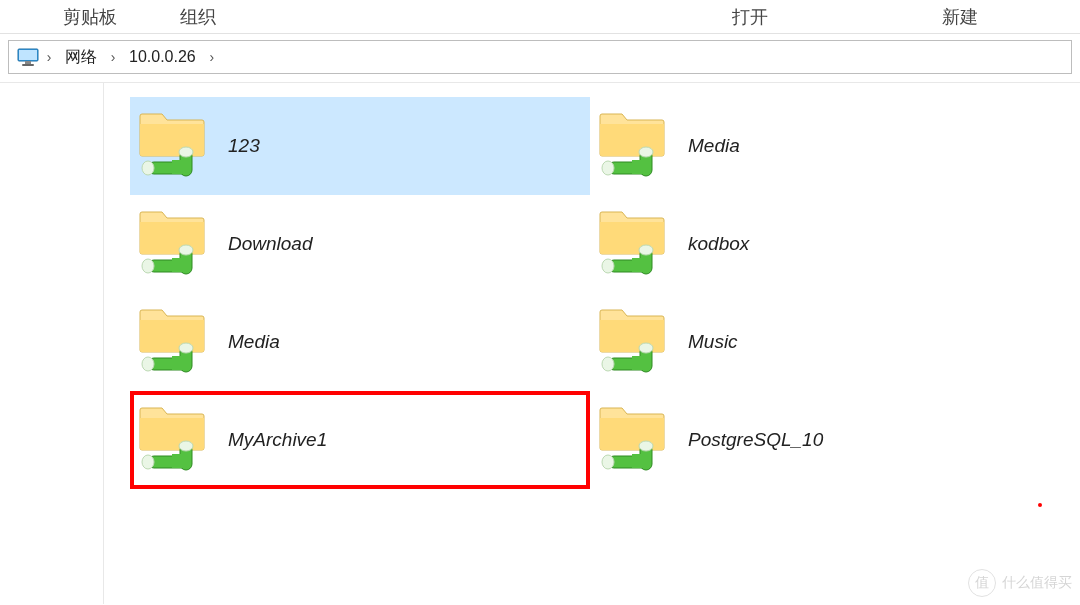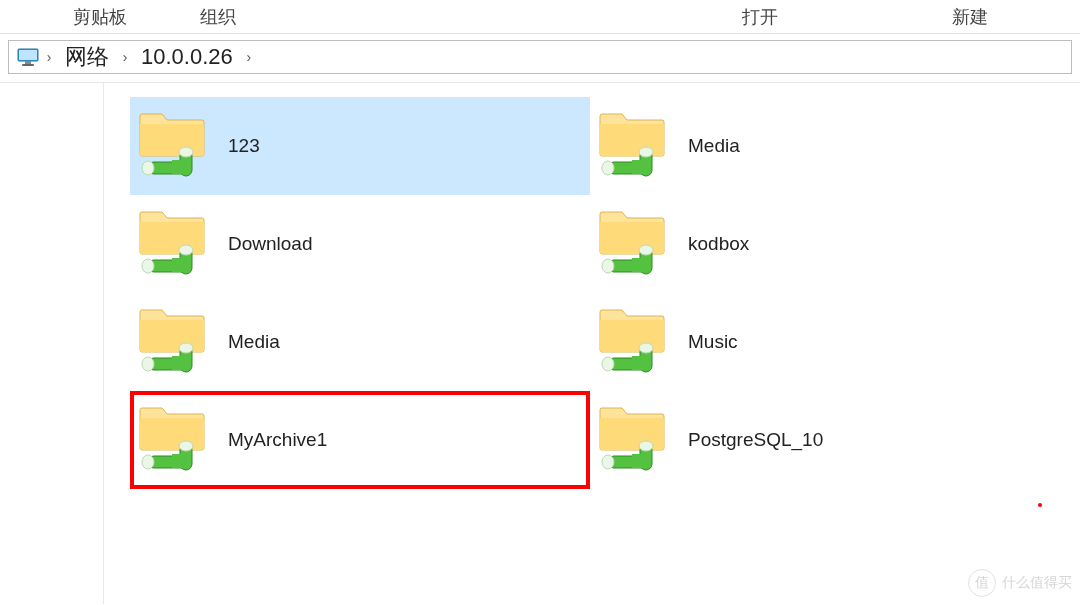--- a/index.html
+++ b/index.html
@@ -19,21 +19,20 @@
       display: flex;
       height: 34px;
       border-bottom: 1px solid #e2e2e2;
       align-items: center;
       color: #444;
       font-size: 18px;
     }
     .ribbon-group {
       text-align: center;
       flex: 0 0 auto;
-      padding-left: 20px;
     }
     .rg1 { width: 180px; }
     .rg2 { width: 480px; text-align: left;}
     .rg3 { width: 240px; text-align: center;}
     .rg4 { width: 180px; text-align: center;}
 
     
     .address-wrap {
       padding: 6px 8px 8px 8px;
       border-bottom: 1px solid #e8e8e8;
@@ -51,38 +50,39 @@
     .crumb-sep {
       width: 16px;
       text-align: center;
       color: #555;
       font-size: 14px;
       user-select: none;
     }
     .crumb {
       padding: 0 6px;
       color: #222;
-      font-size: 22px;
+      font-size: 16px;
       cursor: default;
     }
 
     
     .main {
       display: flex;
       height: calc(605px - 34px - 50px);
     }
     .sidebar {
       width: 104px;
       border-right: 1px solid #e8e8e8;
       background: #fff;
     }
     .content {
       flex: 1;
       padding: 14px 16px 0 26px;
       position: relative;
+      font-style: italic;
     }
 
     
     .grid {
       display: grid;
       grid-template-columns: 460px 460px;
       grid-auto-rows: 98px;
       column-gap: 0px;
     }
     .item {

